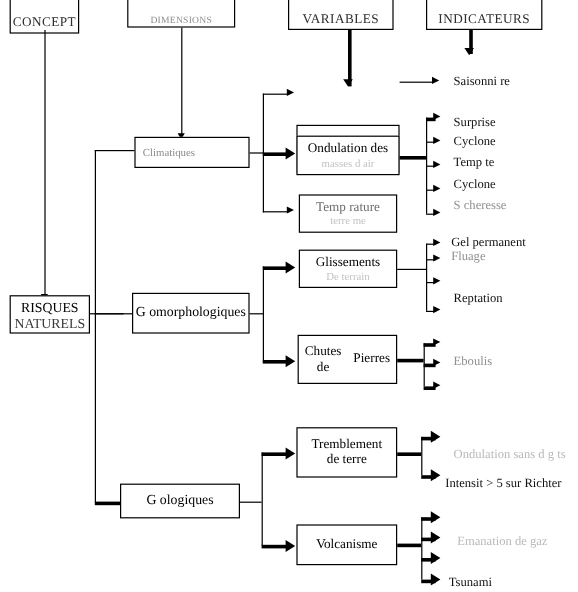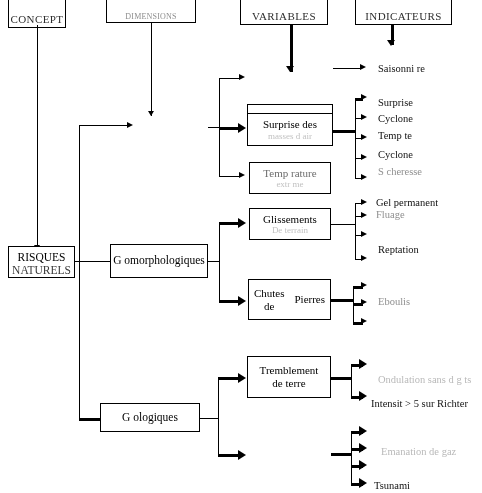--- a/index.html
+++ b/index.html
@@ -133,20 +133,23 @@
 
   <div class="ln h1" style="left:79px; top:125px; width:50px;"></div>
   <div class="ah-r" style="left:127px; top:122px;"></div>
 
   <div class="ln h1" style="left:79px; top:261px; width:45px;"></div>
   <div class="ah-r" style="left:121px; top:258px;"></div>
 
   <div class="ln h2" style="left:79px; top:418px; width:35px;"></div>
   <div class="ah-r" style="left:110px; top:414px;"></div>
 
+  <div class="box cat fade" style="left:112px; top:114px; width:96px; height:26px; justify-content:flex-start; padding-left:6px;">
+    <span style="text-align:left;">Climatiques</span>
+  </div>
 
   <div class="box cat" style="left:100px; top:403px; width:100px; height:29px;">
     <span>G ologiques</span>
   </div>
 
   <div class="box cat" style="left:110px; top:244px; width:98px; height:34px;">
     <span>G omorphologiques</span>
   </div>
 
   <div class="ln h1" style="left:208px; top:127px; width:12px;"></div>
@@ -170,44 +173,47 @@
   <div class="ln h2" style="left:218px; top:377px; width:23px;"></div>
   <div class="ah-r big" style="left:238px; top:373px;"></div>
   <div class="ln h2" style="left:218px; top:454px; width:23px;"></div>
   <div class="ah-r big" style="left:238px; top:450px;"></div>
 
   <div class="box var fade" style="left:247px; top:72px; width:86px; height:40px; flex-direction:column;margin-top:32px;">
     <span class="dim">Inondations</span>
   </div>
 
   <div class="box var" style="left:247px; top:113px; width:86px; height:33px; flex-direction:column;">
-    <span>Surprise des</span>
+    <span>Ondulation des</span>
     <span class="dimmer">masses d air</span>
   </div>
 
   <div class="box var" style="left:249px; top:162px; width:82px; height:32px; flex-direction:column;">
     <span style="color:#6d6d6d;">Temp rature</span>
-    <span class="dimmer">extr me</span>
+    <span class="dimmer">terre me</span>
   </div>
 
   <div class="box var" style="left:249px; top:208px; width:82px; height:32px; flex-direction:column;">
     <span>Glissements</span>
     <span class="dimmer">De terrain</span>
   </div>
 
   <div class="box var" style="left:248px; top:279px; width:83px; height:41px; flex-direction:row;">
     <span>Chutes de</span>
     <span>Pierres</span>
   </div>
 
   <div class="box var" style="left:247px; top:356px; width:84px; height:42px; flex-direction:column;">
     <span>Tremblement</span>
     <span>de terre</span>
   </div>
 
+  <div class="box var" style="left:247px; top:437px; width:84px; height:34px; flex-direction:column;">
+    <span>Volcanisme</span>
+  </div>
 
   <div class="ln h1" style="left:333px; top:68px; width:28px;"></div>
   <div class="ah-r" style="left:360px; top:64px;"></div>
 
   <div class="ln h2" style="left:333px; top:130px; width:22px;"></div>
   <div class="ln v1" style="left:355px; top:98px; height:80px;"></div>
   <div class="ln h2" style="left:355px; top:98px; width:8px;"></div>
   <div class="ah-r" style="left:361px; top:94px;"></div>
   <div class="ln h1" style="left:355px; top:118px; width:8px;"></div>
   <div class="ah-r" style="left:361px; top:114px;"></div>

